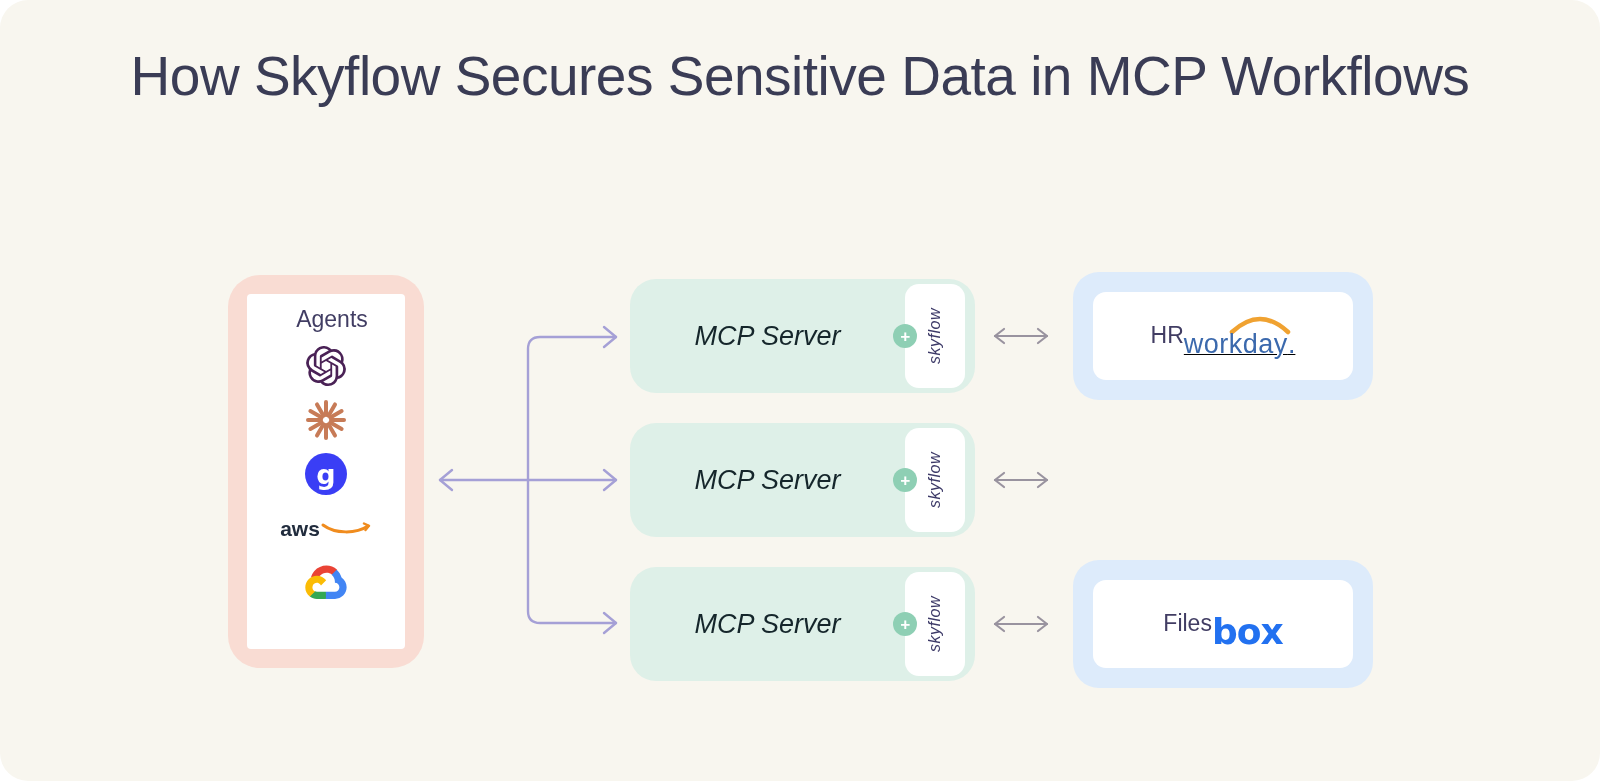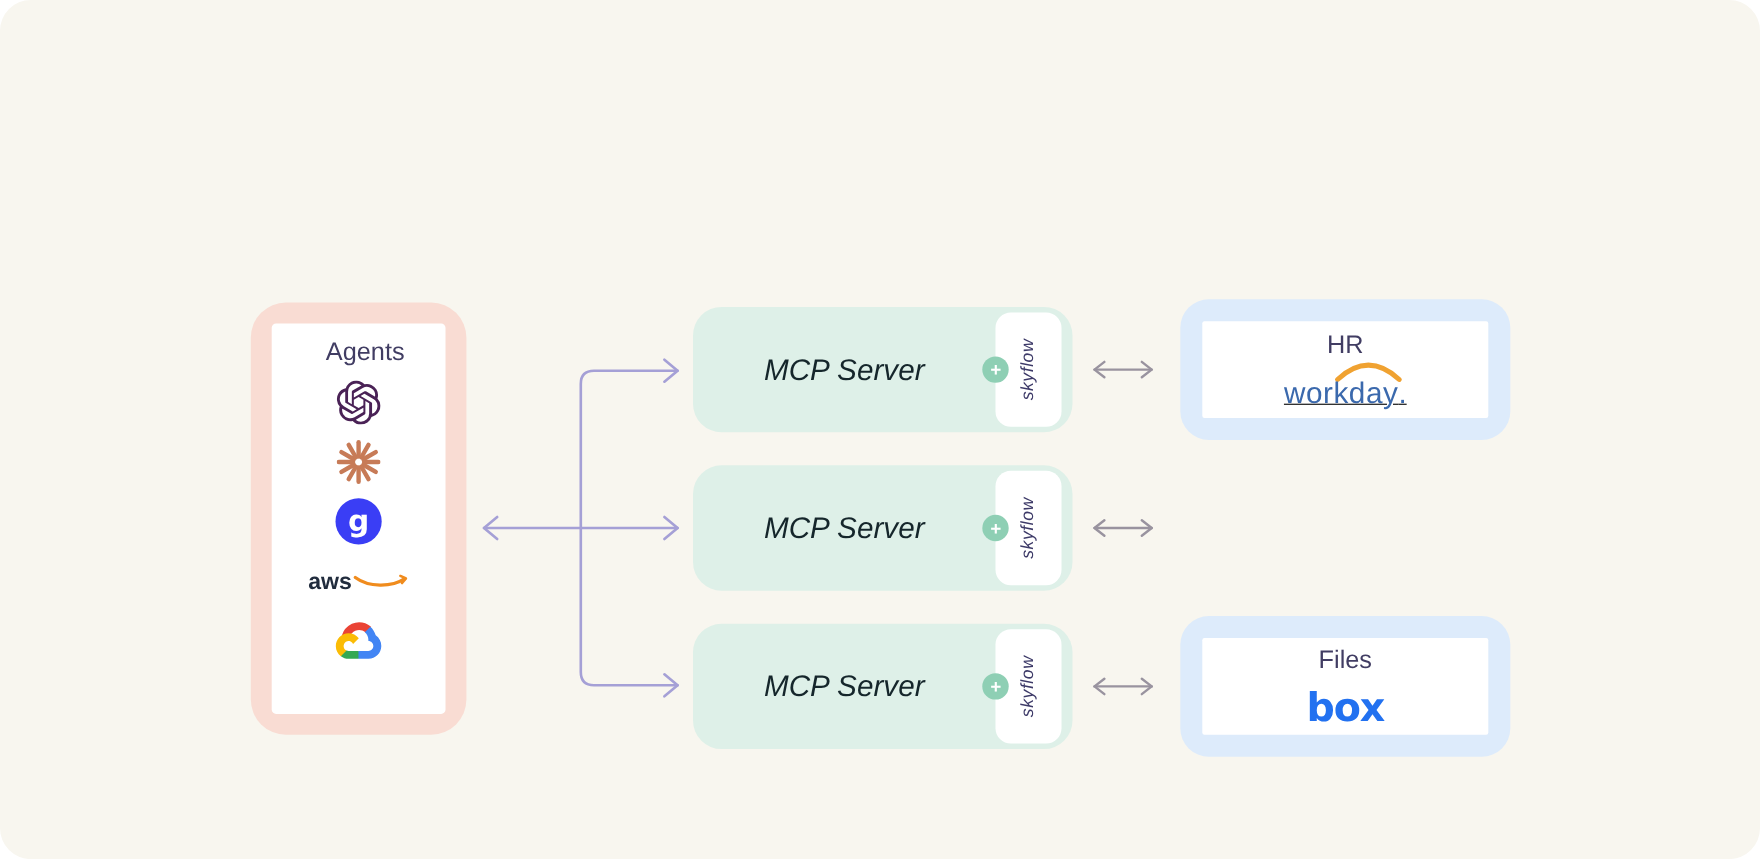--- a/index.html
+++ b/index.html
@@ -28,22 +28,22 @@
                display:flex;align-items:center;justify-content:center;}
   .skyflow-vert{writing-mode:vertical-rl;transform:rotate(180deg);font-size:16px;letter-spacing:0.5px;
                 color:#3d3a68;font-weight:500;}
   .plus-badge{position:absolute;left:263px;top:50%;transform:translateY(-50%);width:24px;height:24px;
               border-radius:50%;background:#8ecfb4;color:#ffffff;display:flex;align-items:center;
               justify-content:center;font-size:17px;font-weight:bold;line-height:1;}
 
   
   .dest-box{position:absolute;left:1073px;width:300px;height:128px;background:#ddebfb;border-radius:26px;}
   .dest-box.r0{top:272px}.dest-box.r1{top:416px}.dest-box.r2{top:560px}
-  .dest-inner{position:absolute;left:20px;right:20px;top:20px;bottom:20px;background:#ffffff;border-radius:2px;
-              display:flex;flex-direction:column;align-items:center;justify-content:center;}
+  .dest-inner{position:absolute;left:20px;right:20px;top:20px;bottom:20px;background:#ffffff;border-radius:13px;
+              display:flex;flex-direction:row;align-items:center;justify-content:center;}
   .dest-category{font-size:23px;color:#413d63;line-height:1.1;}
 
   .workday-logo{display:flex;flex-direction:column;align-items:flex-end;line-height:1;margin-top:1px;text-decoration:underline;}
   .workday-arc{margin-bottom:-4px;}
   .workday-text{font-size:27px;color:#3b69ad;letter-spacing:0.5px;}
   .workday-dot{font-size:27px;color:#3b69ad;}
 
   .hubspot-logo{display:flex;align-items:flex-end;line-height:1;margin-top:3px;}
   .hubspot-text{font-size:27px;font-weight:bold;color:#213343;letter-spacing:-0.5px;}
   .hubspot-sprocket{margin:0 -1px -1px -1px;}
@@ -53,20 +53,21 @@
 
   .fan-arrows{position:absolute;left:430px;top:320px;}
   .sync-arrow{position:absolute;left:984px;}
   .sync-arrow.r0{top:325px}.sync-arrow.r1{top:469px}.sync-arrow.r2{top:613px}
 </style>
 </head>
 <body>
 
 <div class="canvas">
 
+  <div class="title">How Skyflow Secures Sensitive Data in MCP Workflows</div>
 
   <div class="agents-outer">
     <div class="agents-inner">
       <div class="agents-label">Agents</div>
       <div class="agents-icons">
 
         <div class="agent-icon">
           <svg width="40" height="40" viewBox="0 0 24 24" aria-hidden="true">
             <path fill="#4a2256" d="M22.2819 9.8211a5.9847 5.9847 0 0 0-.5157-4.9108 6.0462 6.0462 0 0 0-6.5098-2.9A6.0651 6.0651 0 0 0 4.9807 4.1818a5.9847 5.9847 0 0 0-3.9977 2.9 6.0462 6.0462 0 0 0 .7427 7.0966 5.98 5.98 0 0 0 .511 4.9107 6.051 6.051 0 0 0 6.5146 2.9001A5.9847 5.9847 0 0 0 13.2599 24a6.0557 6.0557 0 0 0 5.7718-4.2058 5.9894 5.9894 0 0 0 3.9977-2.9001 6.0557 6.0557 0 0 0-.7475-7.0729zm-9.022 12.6081a4.4755 4.4755 0 0 1-2.8764-1.0408l.1419-.0804 4.7783-2.7582a.7948.7948 0 0 0 .3927-.6813v-6.7369l2.02 1.1686a.071.071 0 0 1 .038.052v5.5826a4.504 4.504 0 0 1-4.4945 4.4944zm-9.6607-4.1254a4.4708 4.4708 0 0 1-.5346-3.0137l.142.0852 4.783 2.7582a.7712.7712 0 0 0 .7806 0l5.8428-3.3685v2.3324a.0804.0804 0 0 1-.0332.0615L9.74 19.9502a4.4992 4.4992 0 0 1-6.1408-1.6464zM2.3408 7.8956a4.485 4.485 0 0 1 2.3655-1.9728V11.6a.7664.7664 0 0 0 .3879.6765l5.8144 3.3543-2.0201 1.1685a.0757.0757 0 0 1-.071 0l-4.8303-2.7865A4.504 4.504 0 0 1 2.3408 7.8956zm16.5963 3.8558L13.1038 8.364 15.1192 7.2a.0757.0757 0 0 1 .071 0l4.8303 2.7913a4.4944 4.4944 0 0 1-.6765 8.1042v-5.6772a.79.79 0 0 0-.407-.667zm2.0107-3.0231l-.142-.0852-4.7735-2.7818a.7759.7759 0 0 0-.7854 0L9.409 9.2297V6.8974a.0662.0662 0 0 1 .0284-.0615l4.8303-2.7866a4.4992 4.4992 0 0 1 6.6802 4.66zM8.3065 12.863l-2.02-1.1638a.0804.0804 0 0 1-.038-.0567V6.0742a4.4992 4.4992 0 0 1 7.3757-3.4537l-.142.0805L8.704 5.459a.7948.7948 0 0 0-.3927.6813zm1.0976-2.3654l2.602-1.4998 2.6069 1.4998v2.9994l-2.5974 1.4997-2.6067-1.4997Z"></path>
           </svg>

